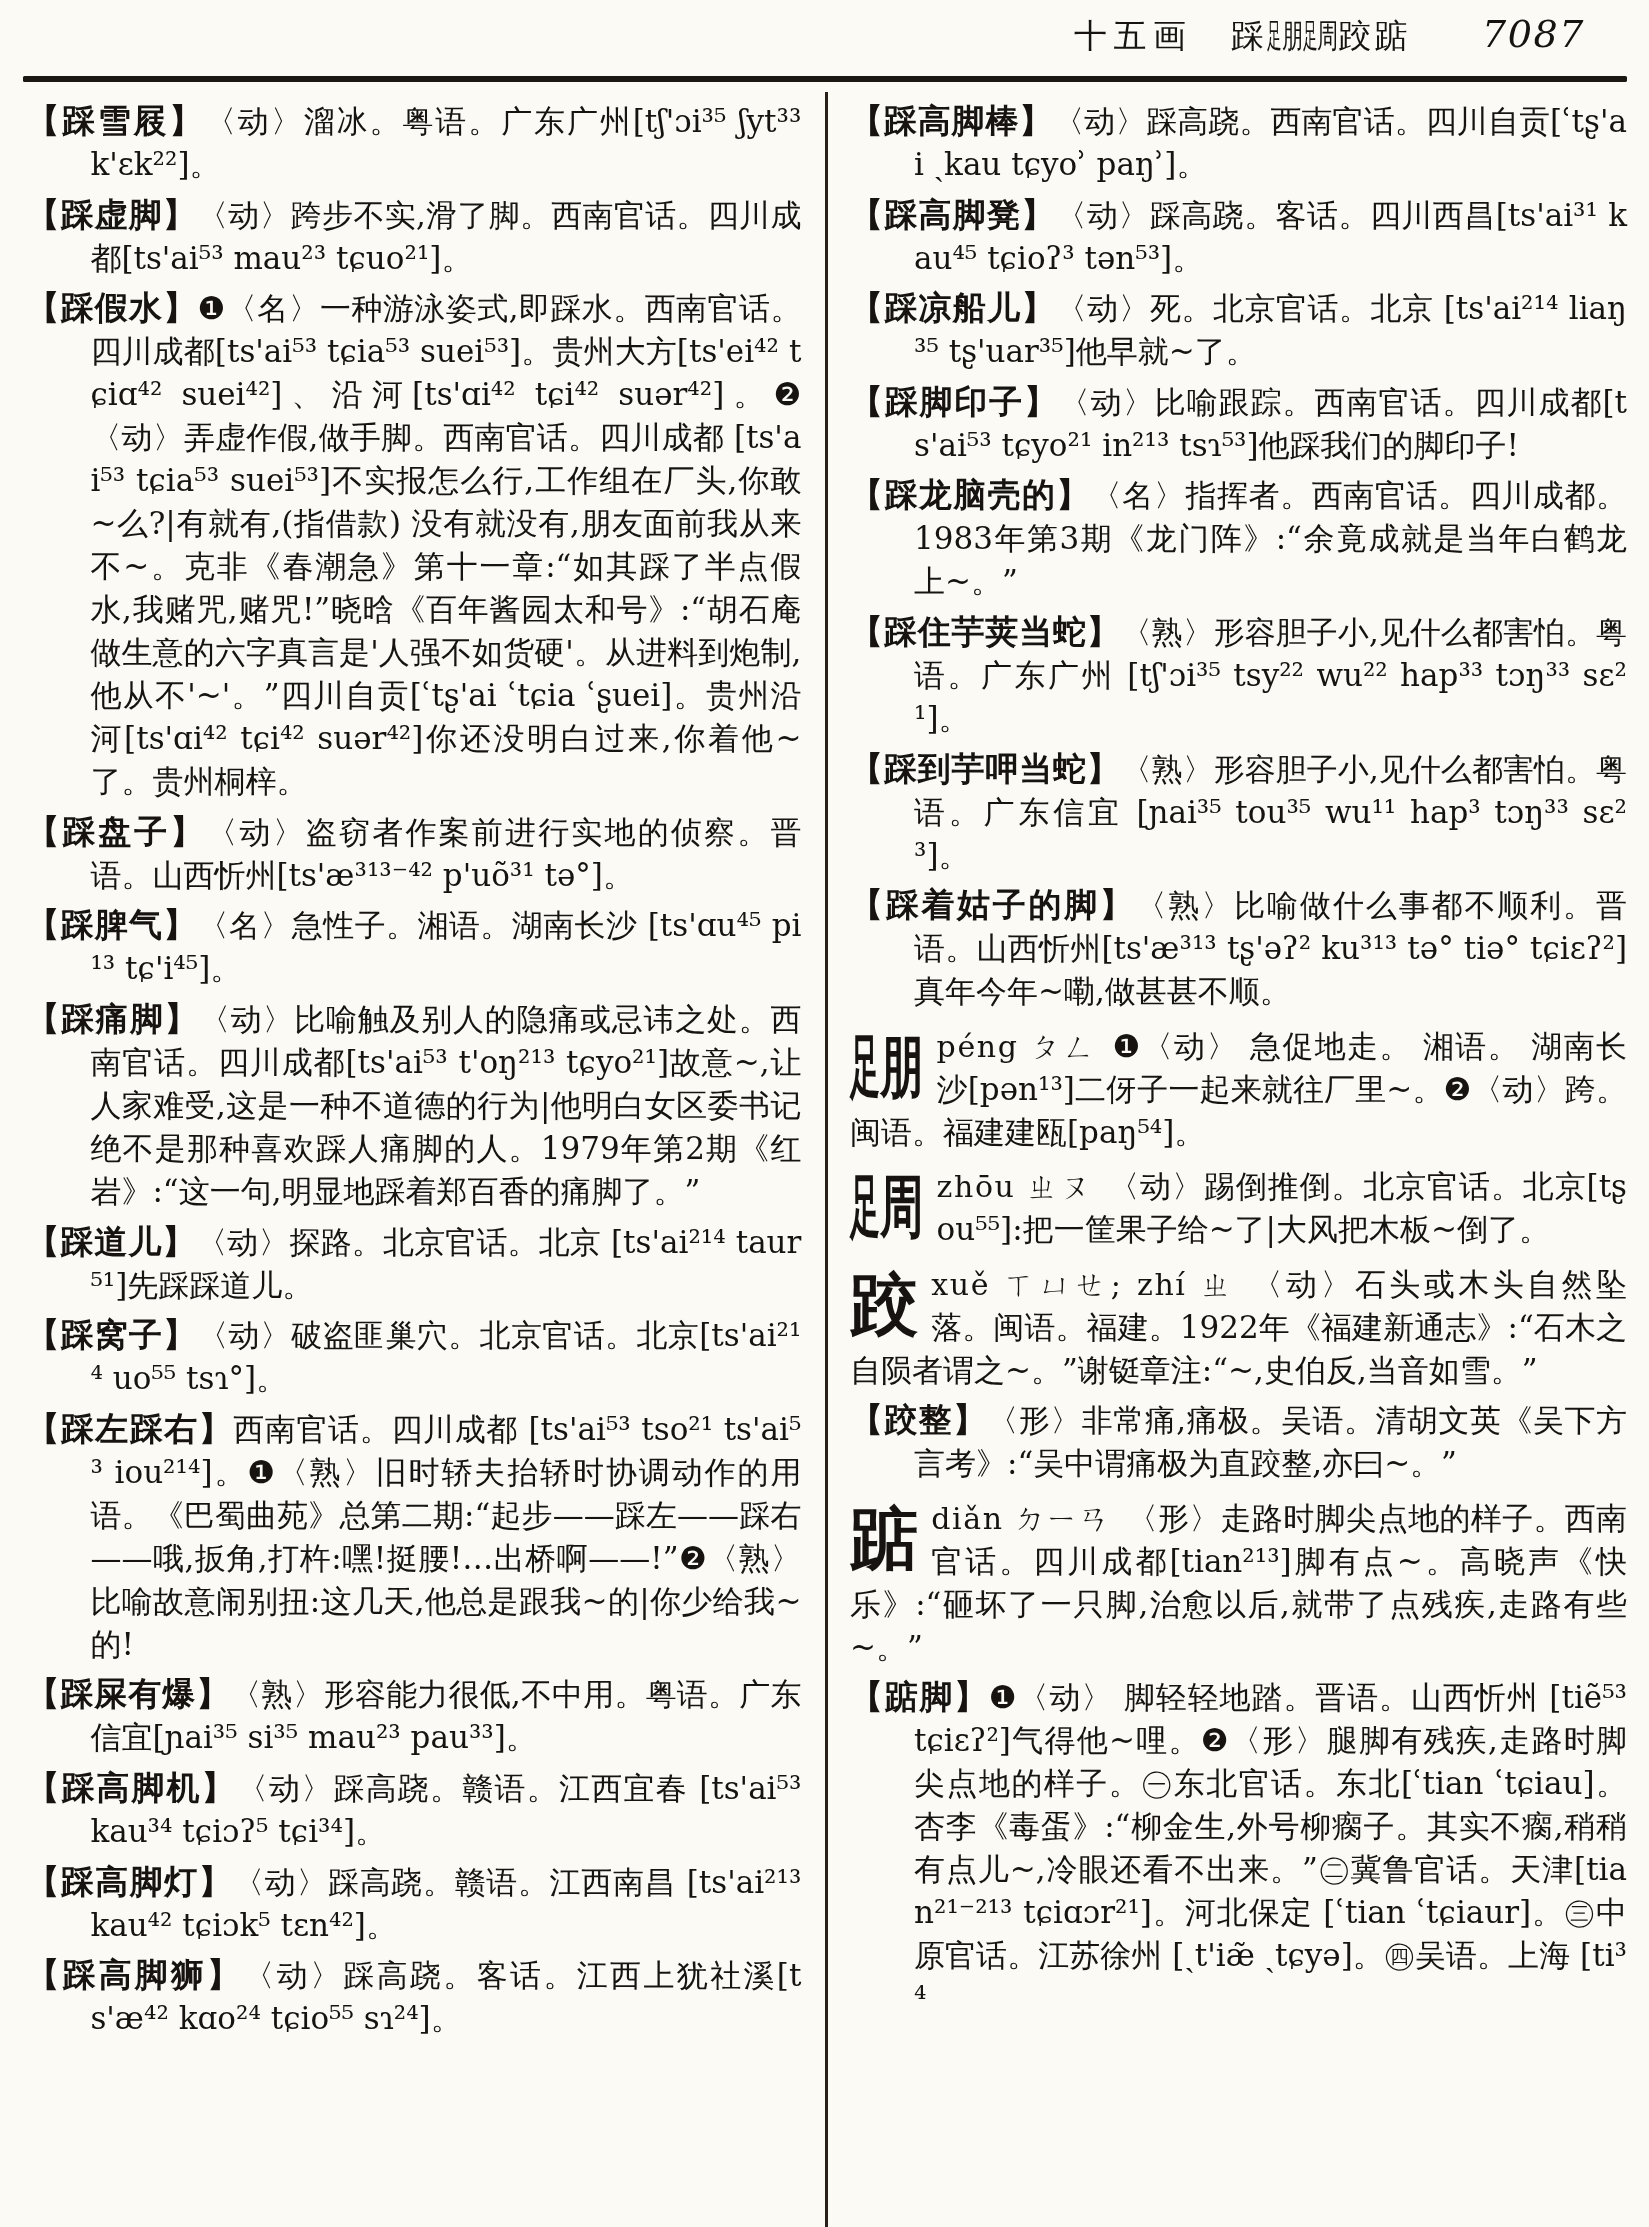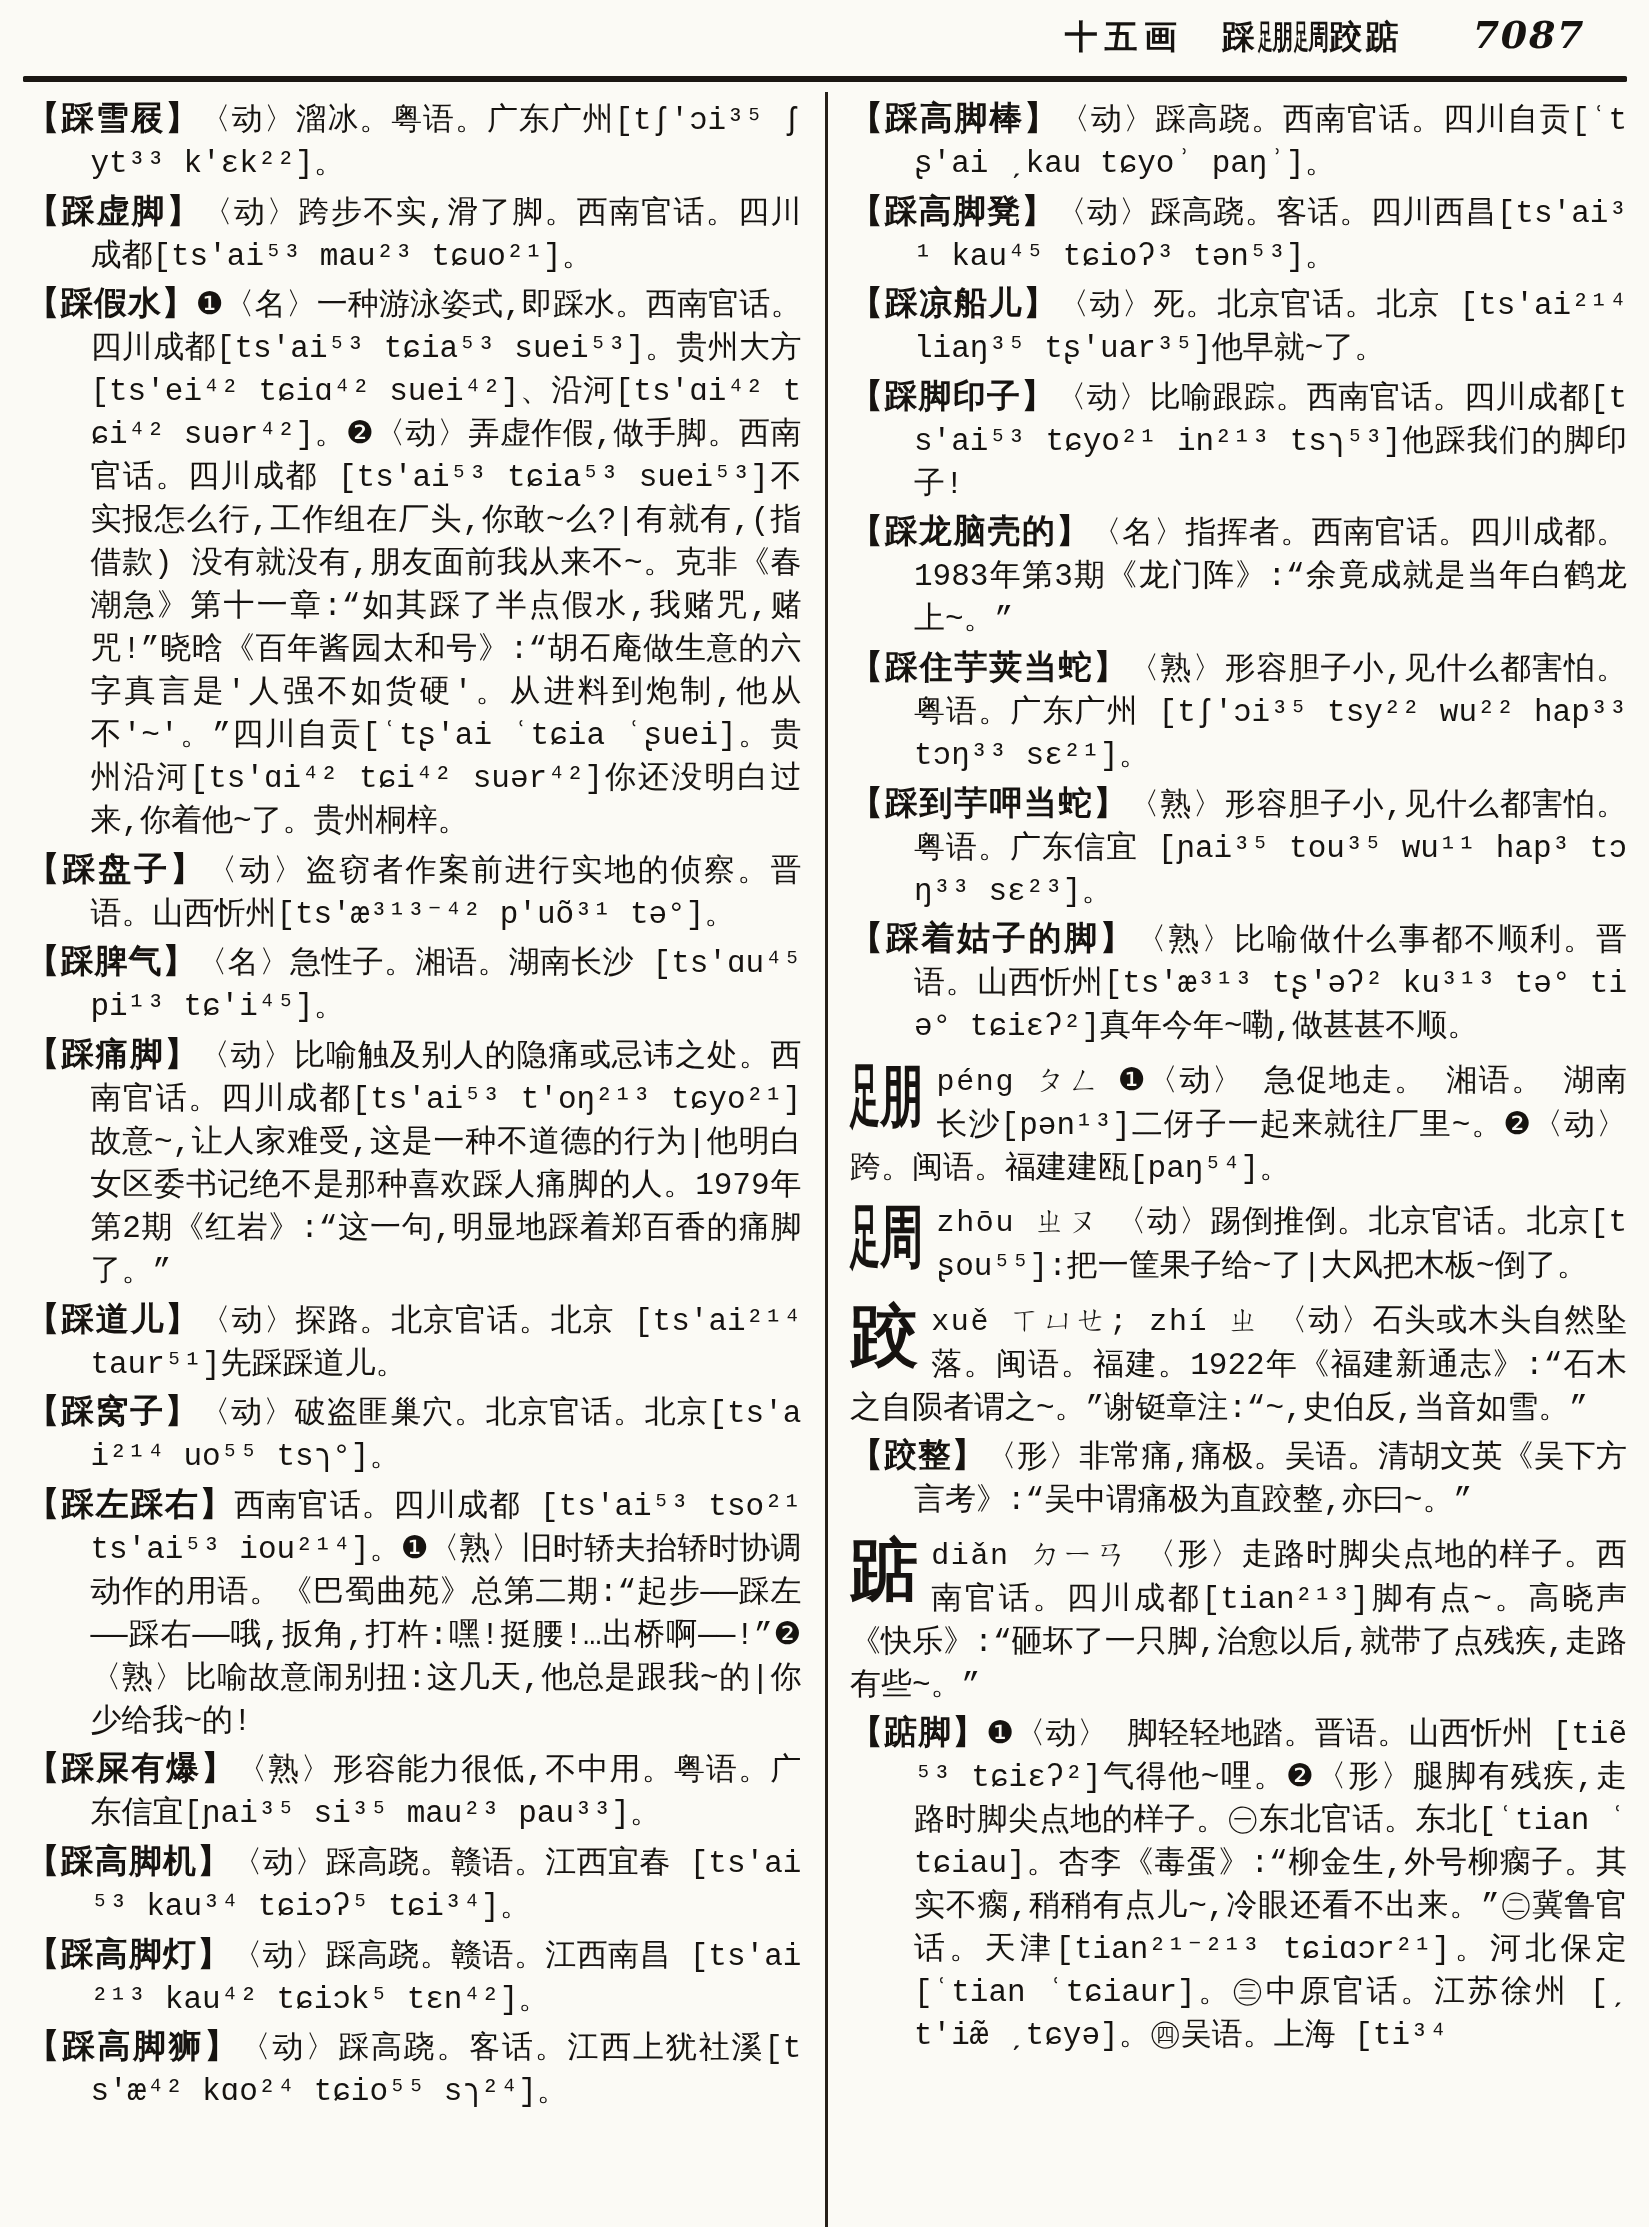--- a/index.html
+++ b/index.html
@@ -6,36 +6,36 @@
   body{
     width:1650px;height:2227px;position:relative;
     background:#fbfaf5;color:#161310;
     font-family:"DejaVu Serif","Liberation Serif",serif;
     overflow:hidden;
   }
   
   .pagehead{
     position:absolute;top:11.5px;left:0;width:1617px;
     display:flex;justify-content:flex-end;align-items:baseline;gap:38px;
-    font-weight:700;font-size:33px;letter-spacing:3.3px;
+    font-weight:400;font-size:33px;letter-spacing:3.3px;
   }
   .pagehead .sec{letter-spacing:6.6px;}
   .pagehead .pn{
     font-size:38px;font-style:italic;letter-spacing:1.6px;margin-left:33px;margin-right:32px;
   }
   .toprule{
     position:absolute;left:23px;top:76px;width:1604px;height:5.8px;
     background:#1b1713;border-radius:1.6px;
   }
   .coldiv{
     position:absolute;left:825px;top:92px;width:2.5px;height:2135px;
     background:#262019;
   }
   
-  .col{position:absolute;top:99px;width:775px;font-family:Liberation Mono, monospace;}
+  .col{position:absolute;top:99px;width:775px;}
   .colL{left:26.4px;}
   .colR{left:850px;width:777px;}
   .entry{
     font-size:31px;line-height:43px;
     padding-left:64px;text-indent:-64px;
     text-align:justify;margin:0 0 6.6px 0;
     word-break:break-all;
   }
   .hw{font-weight:700;font-size:33px;letter-spacing:0.8px;}
   .bd{}

